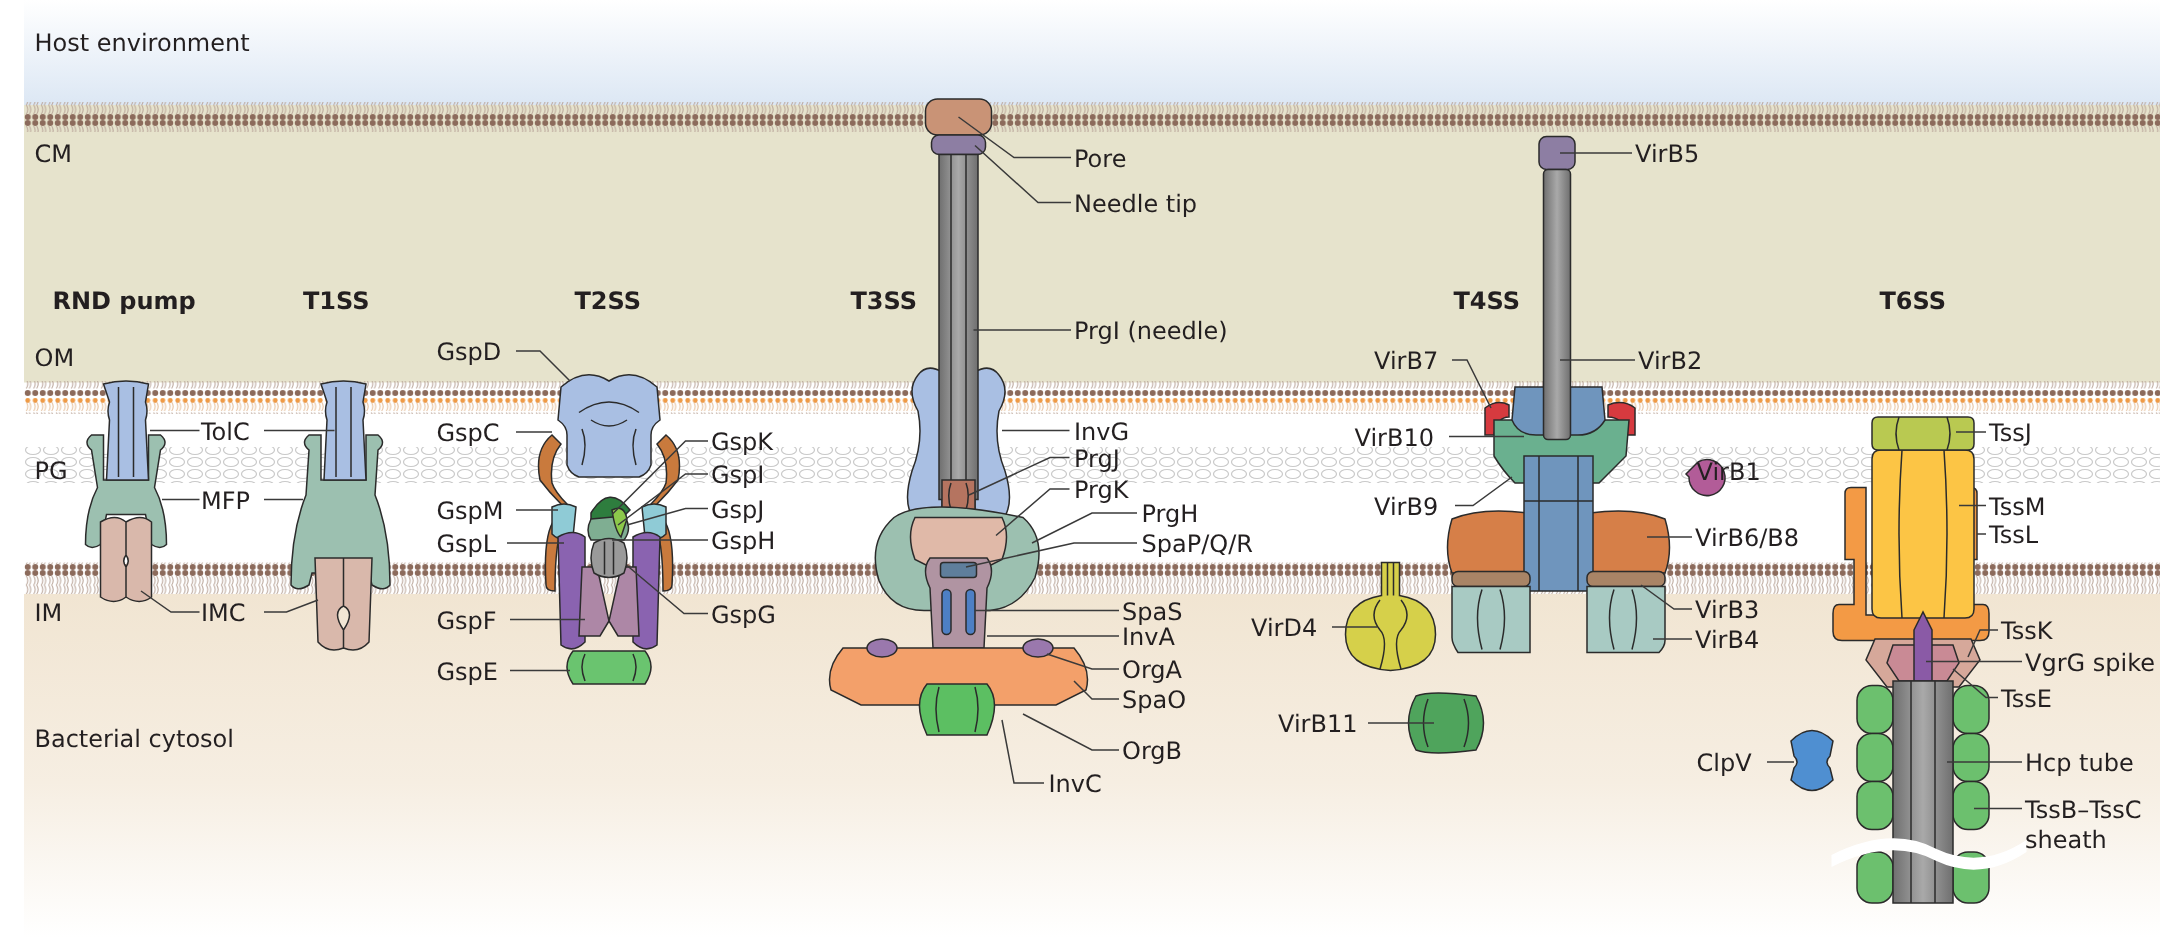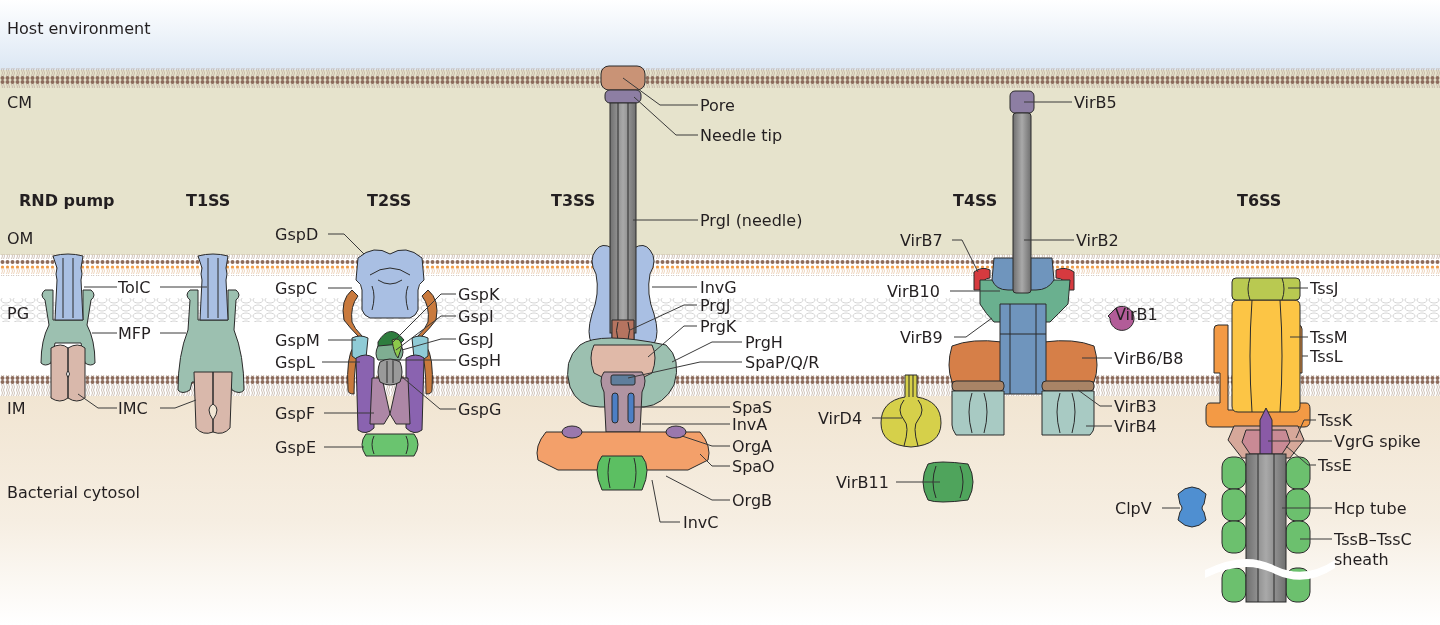--- a/index.html
+++ b/index.html
@@ -1,17 +1,17 @@
 <!DOCTYPE html>
 <html><head>
 <meta charset="utf-8">
 <style>
   html, body { margin: 0; padding: 0; }
   body { width: 1440px; height: 625px; overflow: hidden; background: #fff; }
-  #stage { position: absolute; left: 0; top: 0; width: 1364px; height: 625px; }
+  #stage { position: absolute; left: 0; top: 0; width: 1364px; height: 625px; padding-left: 16px; }
   svg text { font-family: "DejaVu Sans", sans-serif; fill: #231f20; }
   .lbl { font-size: 16px; }
   .ttl { font-size: 16px; font-weight: bold; }
   .region { font-size: 16px; }
   .ln { stroke: #3a3a3a; stroke-width: 1; fill: none; }
   .ol { stroke: #2b2b2b; stroke-width: 1; }
 </style>
 </head>
 <body>
 

